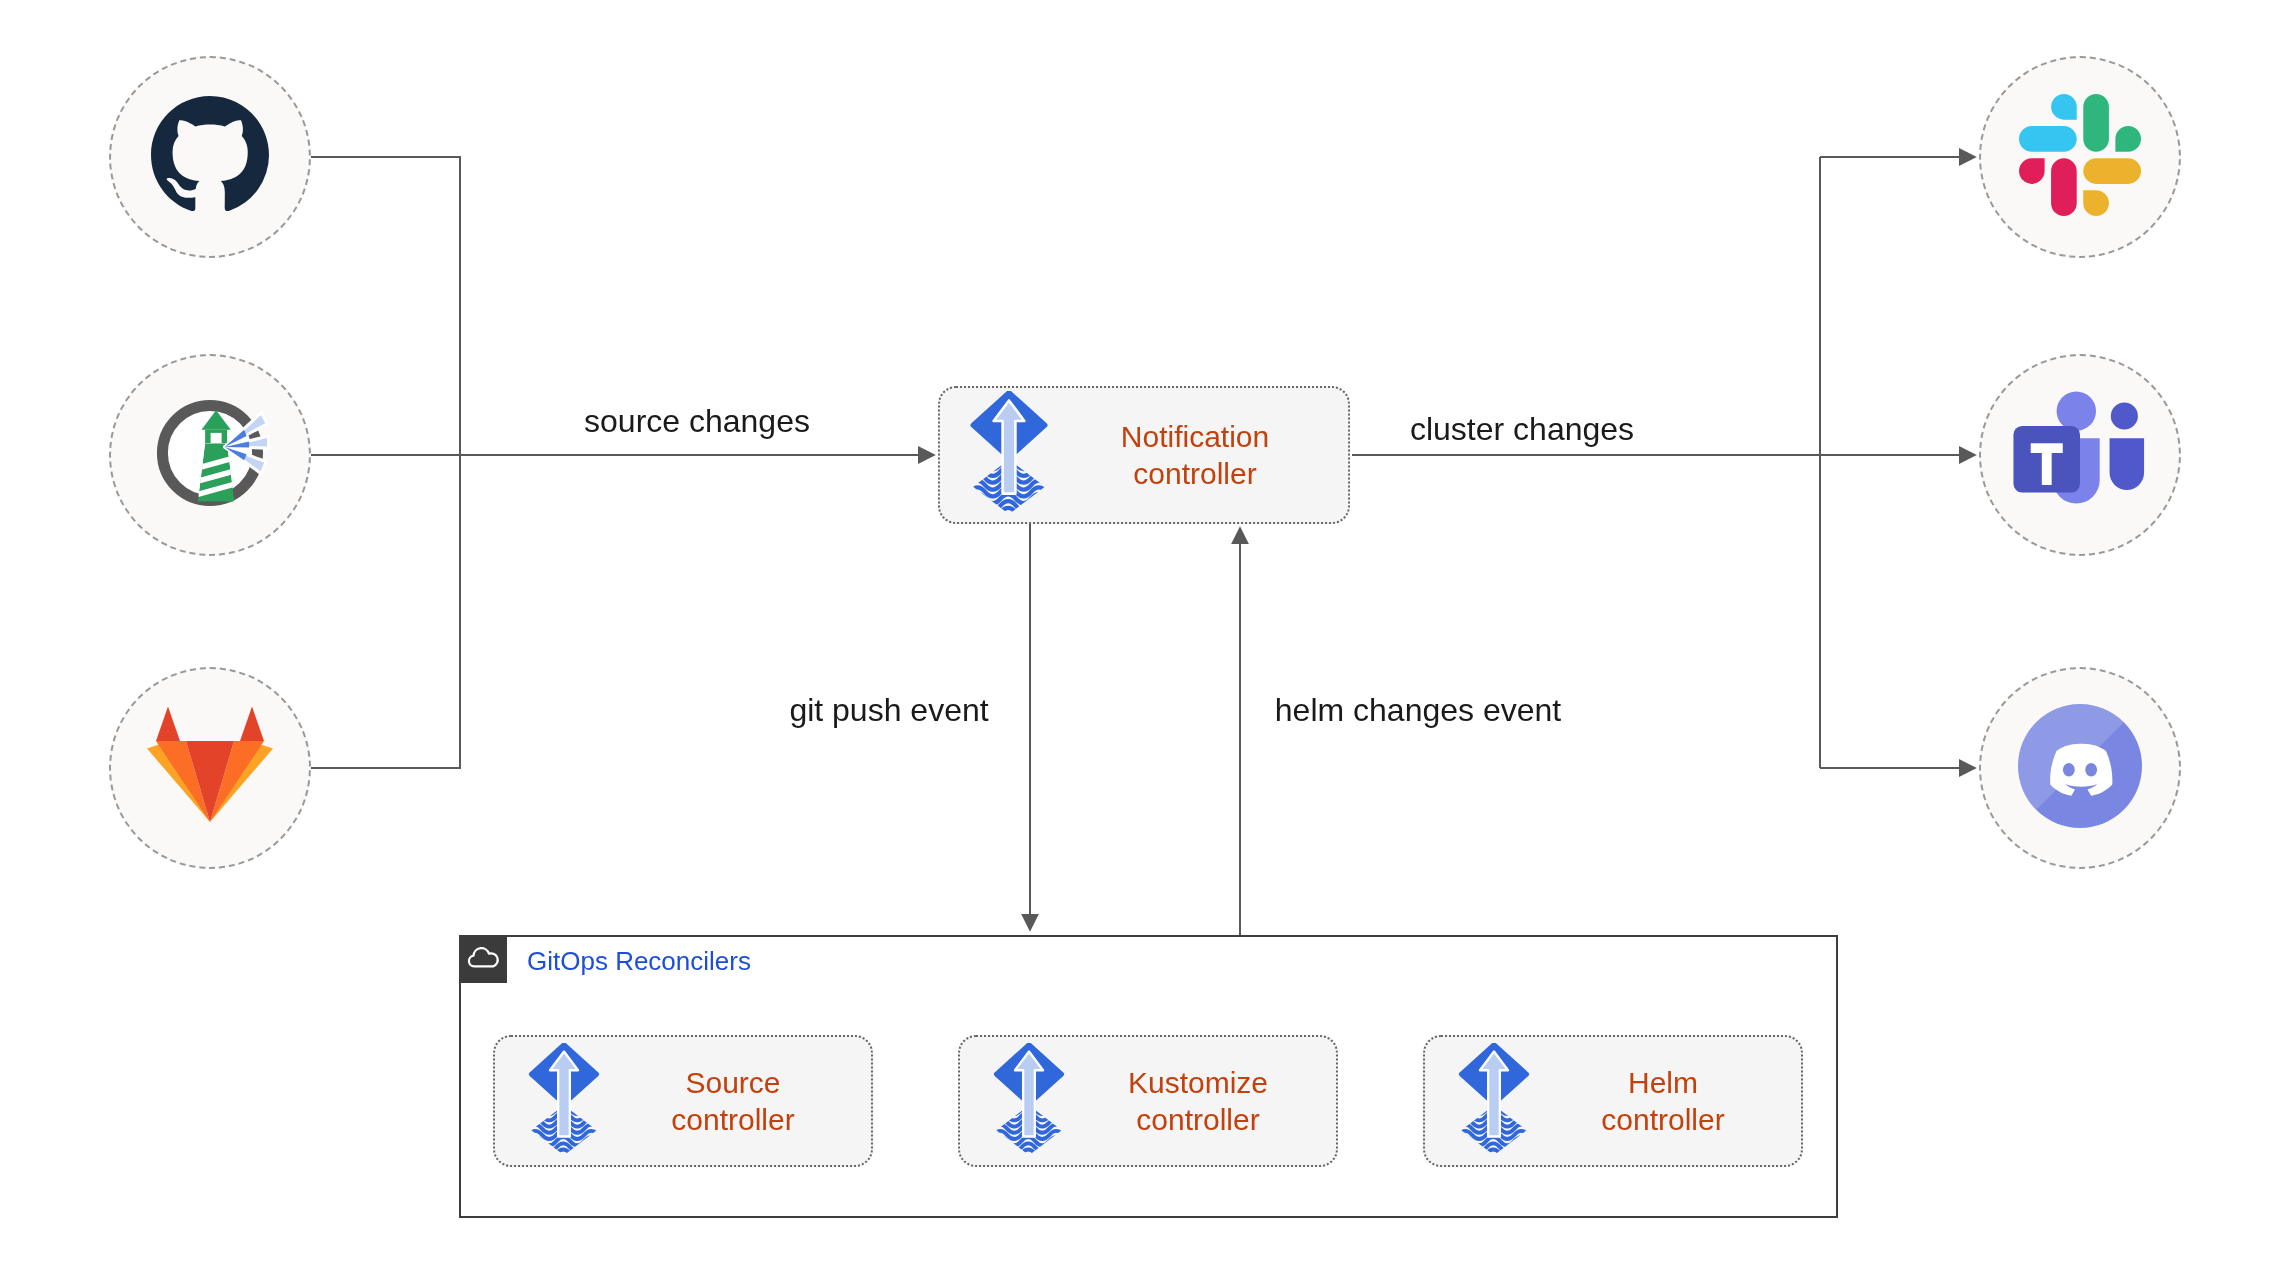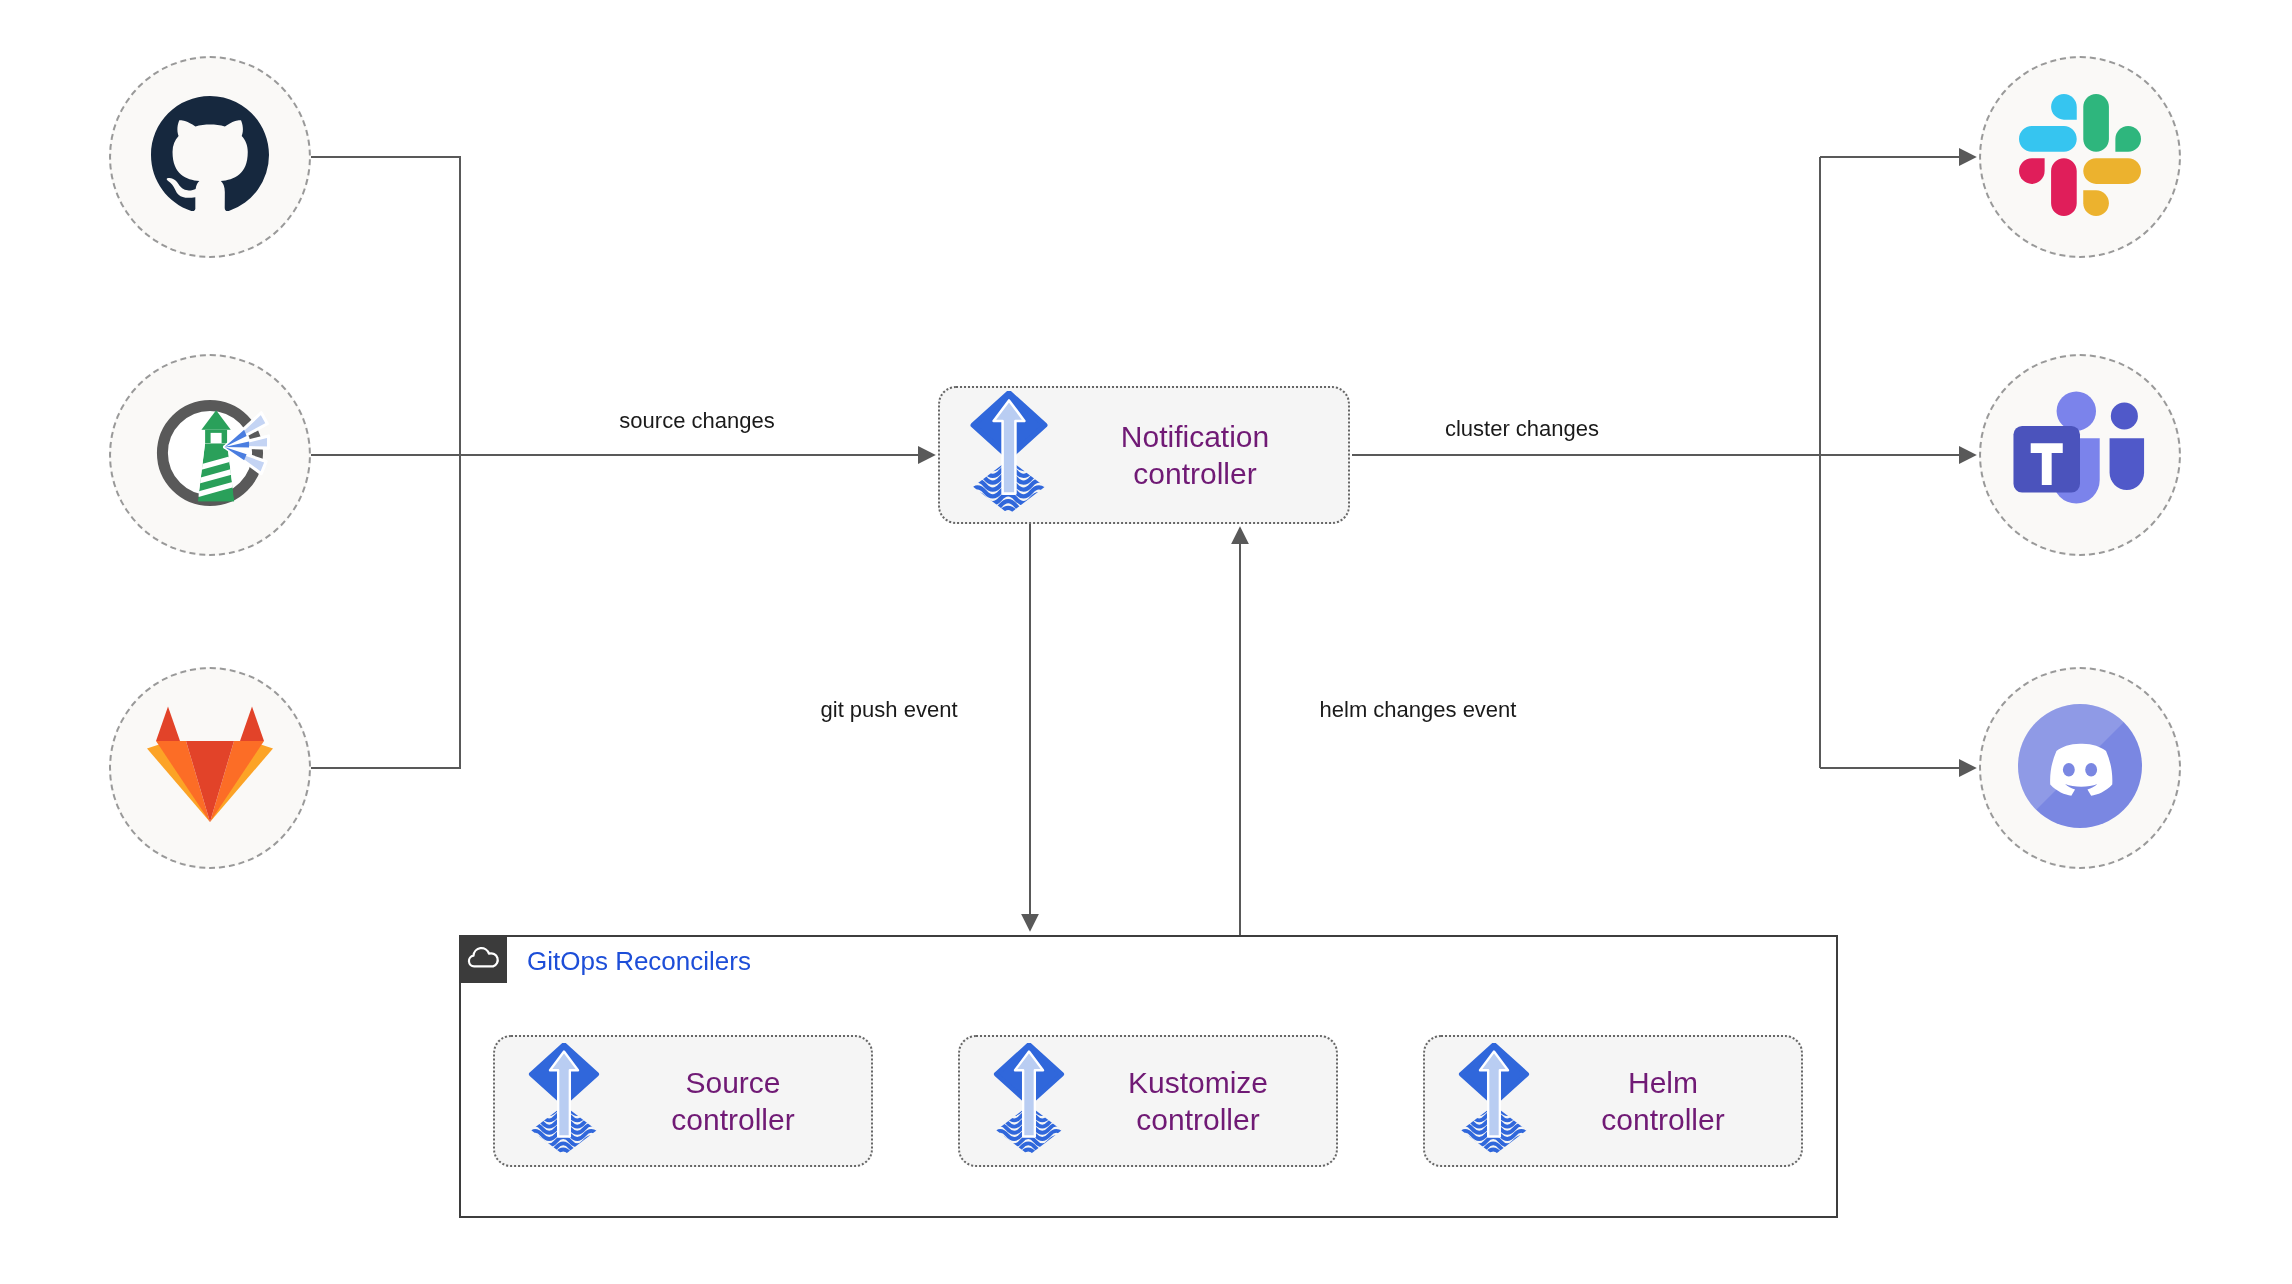--- a/index.html
+++ b/index.html
@@ -16,21 +16,21 @@
     display:flex;align-items:center;justify-content:center;
   }
 
   
   .ctrl-box{
     position:absolute;background:#f5f5f5;border:2px dotted #666666;border-radius:18px;
     box-sizing:border-box;display:flex;align-items:center;
   }
   .ctrl-box .flux{flex:0 0 auto;}
   .ctrl-label{
-    flex:1 1 auto;text-align:center;font-size:30px;line-height:1.25;color:#701a75;
+    flex:1 1 auto;text-align:center;font-size:30px;line-height:1.25;color:#c2410c;
     width:190px;max-width:190px;margin:0 auto;
   }
   #box-notification{left:938px;top:386px;width:412px;height:138px;padding-left:26px;padding-right:10px;}
   #box-source{left:493px;top:1035px;width:380px;height:132px;padding-left:30px;padding-right:8px;}
   #box-kustomize{left:958px;top:1035px;width:380px;height:132px;padding-left:30px;padding-right:8px;}
   #box-helm{left:1423px;top:1035px;width:380px;height:132px;padding-left:30px;padding-right:8px;}
 
   
   #gitops-group{
     position:absolute;left:459px;top:935px;width:1379px;height:283px;
@@ -41,21 +41,21 @@
     display:flex;align-items:center;justify-content:center;
   }
   #gitops-title{
     position:absolute;left:66px;top:0;height:48px;display:flex;align-items:center;
     font-size:26px;color:#1d4ed8;white-space:nowrap;
   }
 
   
   .edge-label{
     position:absolute;transform:translate(-50%,-50%);
-    font-size:22px;color:#1a1a1a;white-space:nowrap;background:transparent;
+    font-size:32px;color:#1a1a1a;white-space:nowrap;background:transparent;
   }
 </style>
 </head>
 <body>
 
 <svg width="0" height="0" style="position:absolute" aria-hidden="true">
   <defs>
     <marker id="arrow" viewBox="0 0 10 10" refX="9" refY="5" markerWidth="9" markerHeight="9" orient="auto-start-reverse" markerUnits="strokeWidth">
       <path d="M0,0 L10,5 L0,10 Z" fill="#595959"></path>
     </marker>

